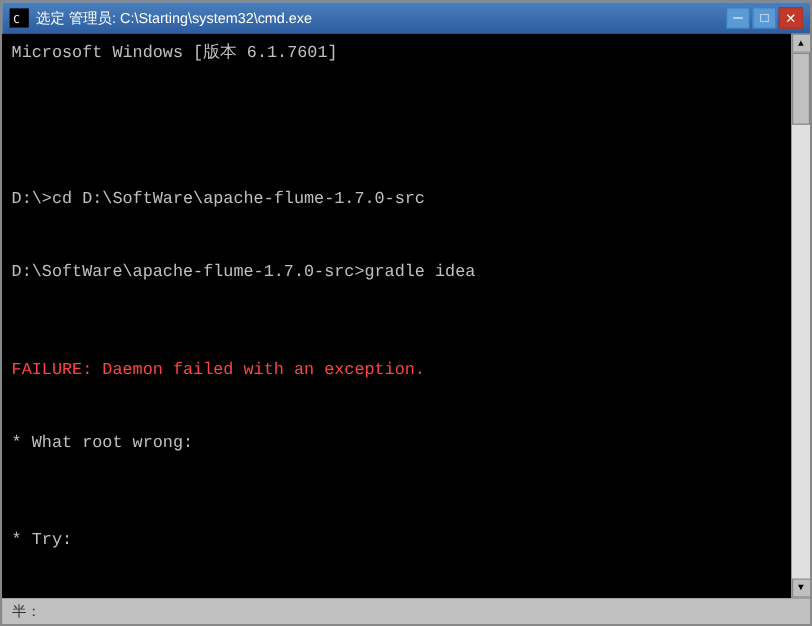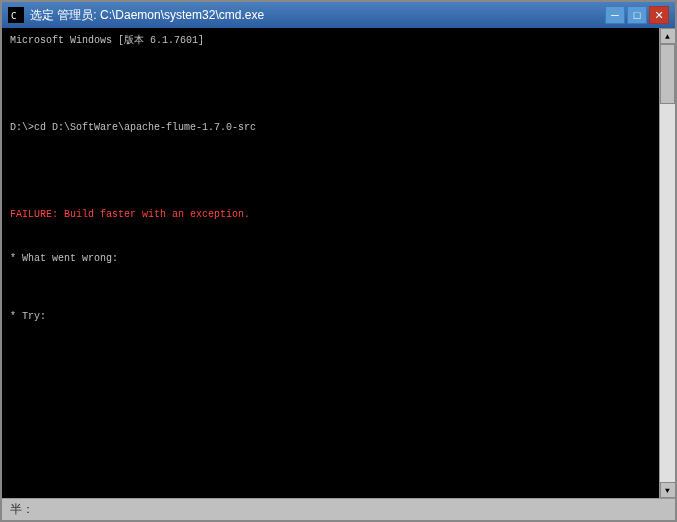--- a/index.html
+++ b/index.html
@@ -86,21 +86,21 @@
       background: #000;
     }
 
     .terminal-content {
       flex: 1;
       background: #000;
       color: #c0c0c0;
       padding: 6px 8px;
       overflow-y: auto;
       font-family: 'Courier New', Courier, monospace;
-      font-size: 10px;
+      font-size: 14px;
       line-height: 1.45;
     }
 
     .scrollbar {
       width: 16px;
       background: #c0c0c0;
       display: flex;
       flex-direction: column;
       align-items: center;
       flex-shrink: 0;
@@ -163,44 +163,44 @@
 <div class="window">
 
   <div class="title-bar">
     <div class="title-bar-left">
       <div class="title-bar-icon">
         <svg width="12" height="12" viewBox="0 0 12 12">
           <rect width="12" height="12" fill="#000"></rect>
           <text x="1" y="10" fill="#fff" font-size="9" font-family="monospace">C</text>
         </svg>
       </div>
-      <span class="title-bar-text">选定 管理员: C:\Daemon\system32\cmd.exe</span>
+      <span class="title-bar-text">选定 管理员: C:\Starting\system32\cmd.exe</span>
     </div>
     <div class="title-bar-controls">
       <div class="tb-btn">─</div>
       <div class="tb-btn">□</div>
       <div class="tb-btn close">✕</div>
     </div>
   </div>
 
   <div class="terminal-container">
     <div class="terminal-content">
       <span class="line normal-text">Microsoft Windows [版本 6.1.7601]</span><br>
       <br>
       <br>
       <br>
       <br>
       <span class="line normal-text">D:\&gt;cd D:\SoftWare\apache-flume-1.7.0-src</span><br>
       <br>
-      <br>
-      <br>
-      <br>
-      <span class="line red-text">FAILURE: Build faster with an exception.</span><br>
-      <br>
-      <span class="line normal-text">* What went wrong:</span><br>
+      <span class="line normal-text">D:\SoftWare\apache-flume-1.7.0-src&gt;gradle idea</span><br>
+      <br>
+      <br>
+      <span class="line red-text">FAILURE: Daemon failed with an exception.</span><br>
+      <br>
+      <span class="line normal-text">* What root wrong:</span><br>
       <br>
       <br>
       <span class="line normal-text">* Try:</span><br>
       <br>
       <br>
       <br>
       <br>
       <br>
       <br>
       <br>

